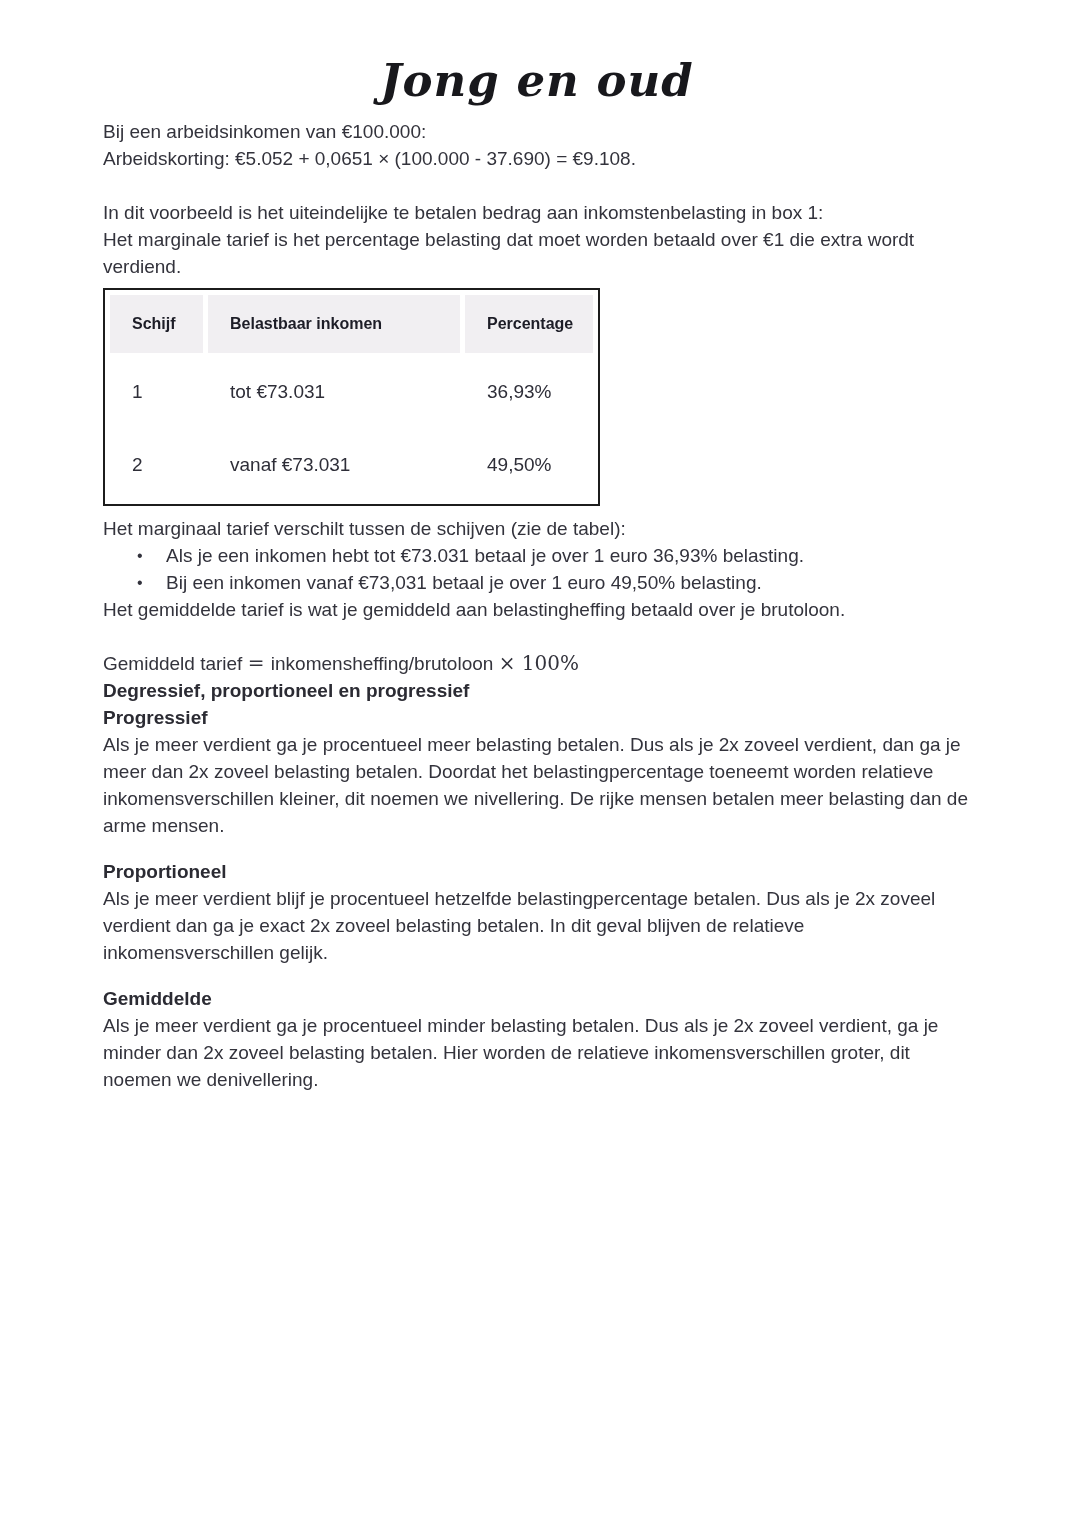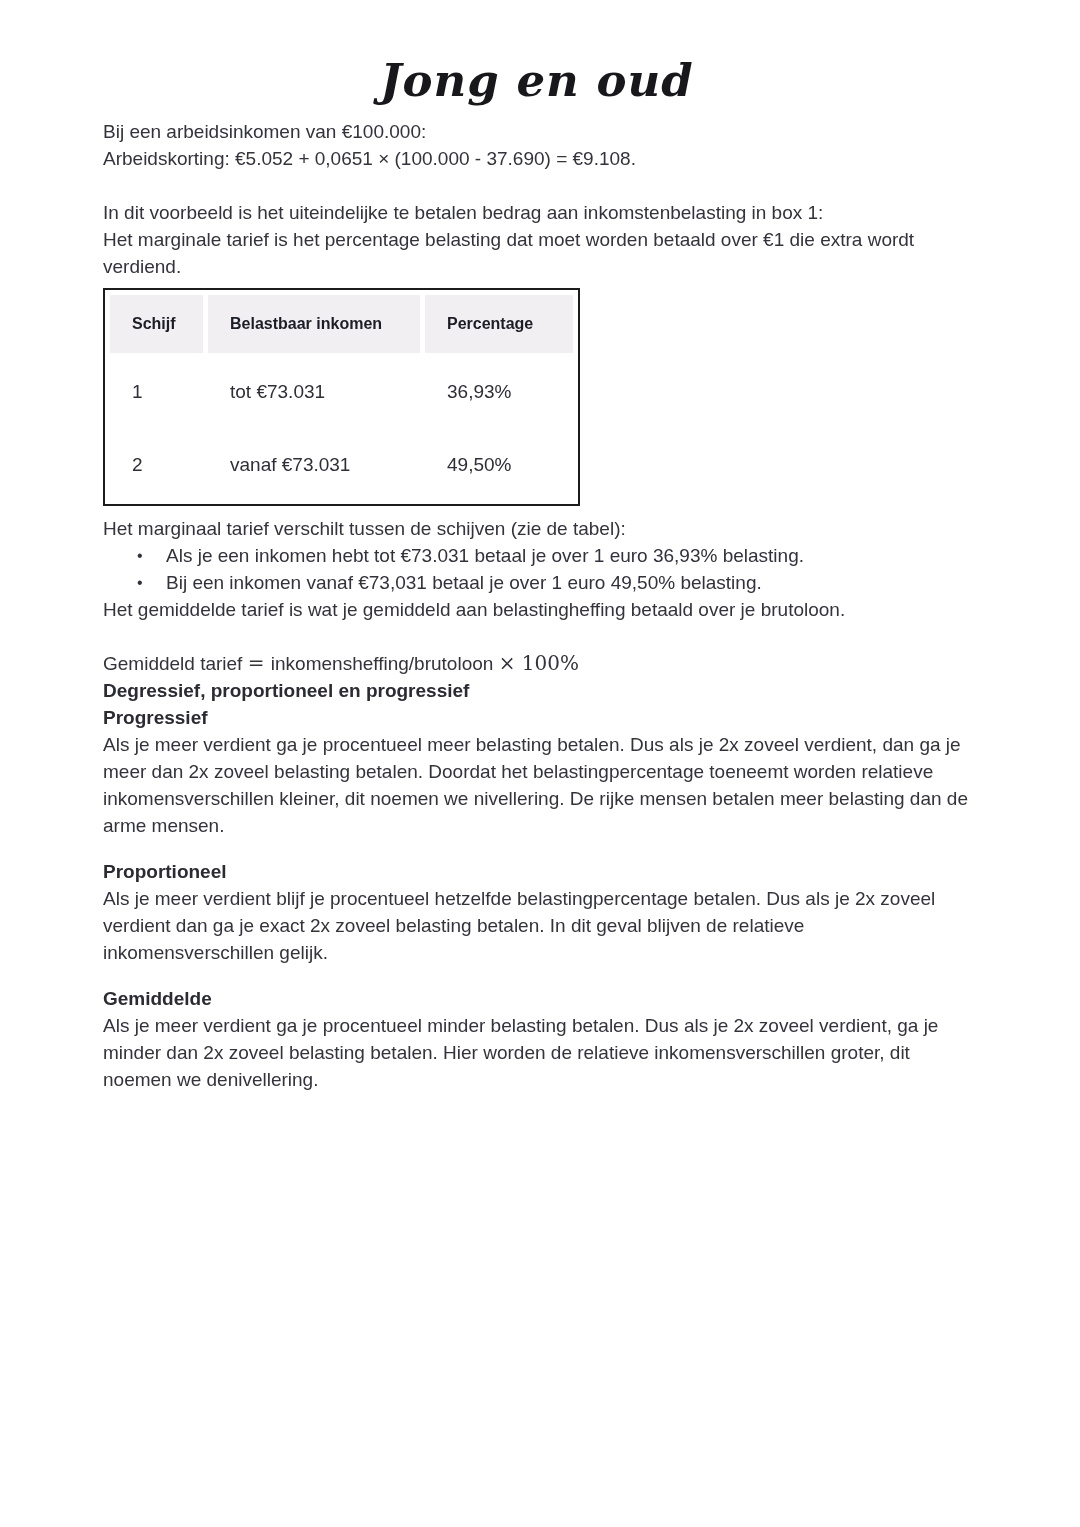--- a/index.html
+++ b/index.html
@@ -62,22 +62,22 @@
   .tax-table td {
     font-size: 19px;
     color: #2e2e38;
     text-align: left;
     padding: 0 0 0 22px;
     height: 68px;
     vertical-align: middle;
     background: #ffffff;
   }
   .col-schijf   { width: 93px; }
-  .col-inkomen  { width: 212px; }
-  .col-perc     { width: 148px; }
+  .col-inkomen  { width: 252px; }
+  .col-perc     { width: 128px; }
   
   .bullet-row { display: flex; font-size: 19px; line-height: 27px; }
   .bullet-dot {
     width: 29px;
     margin-left: 34px;
     flex: 0 0 auto;
     font-size: 16px;
     text-align: left;
   }
   .bullet-text { flex: 1; }

